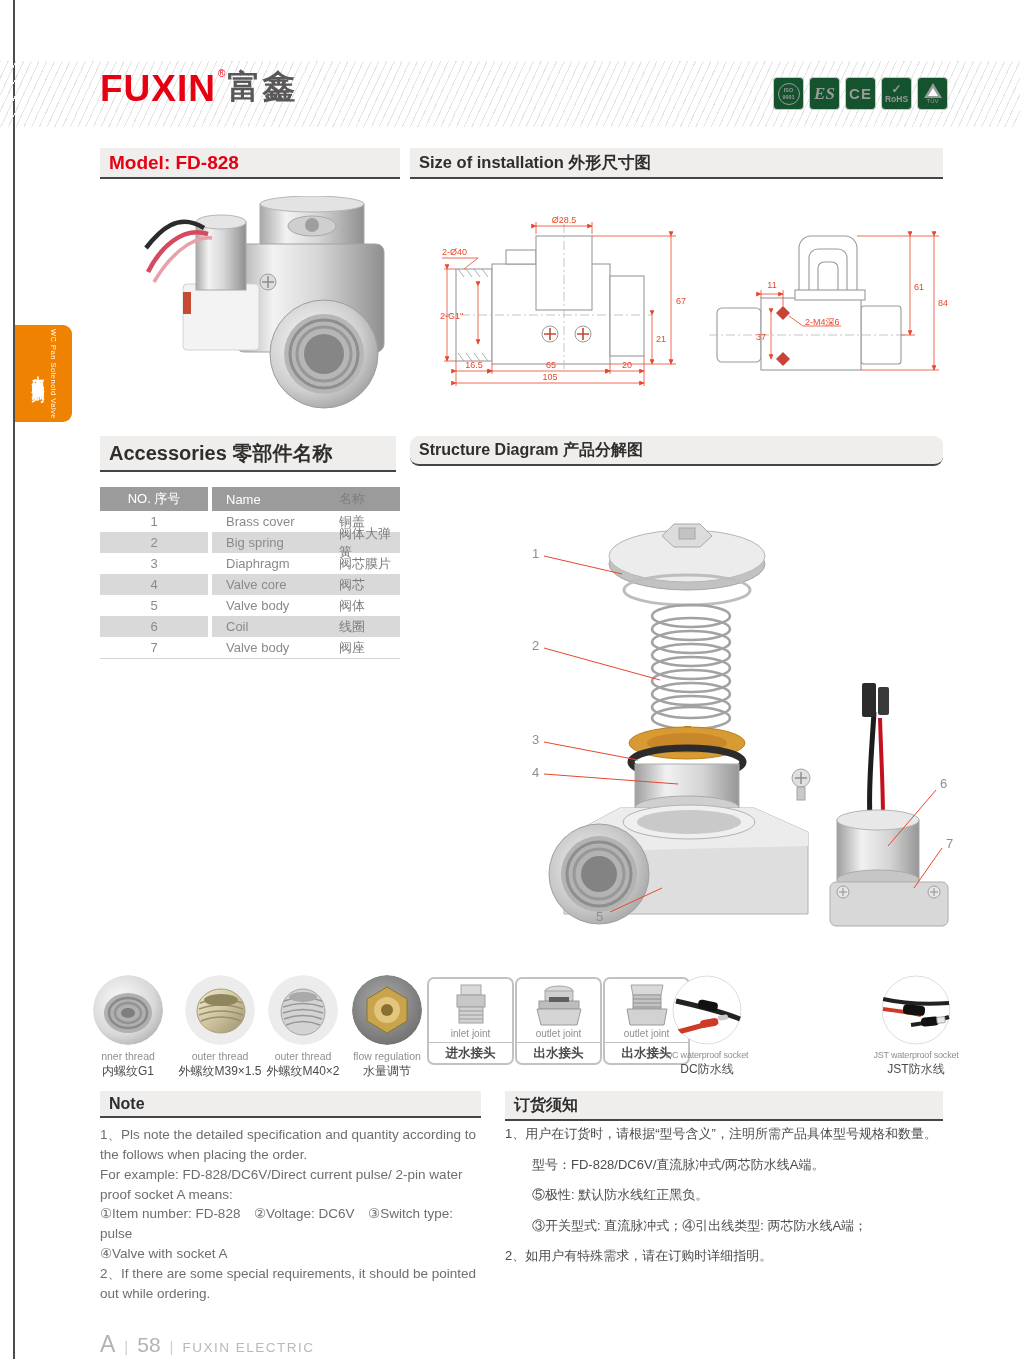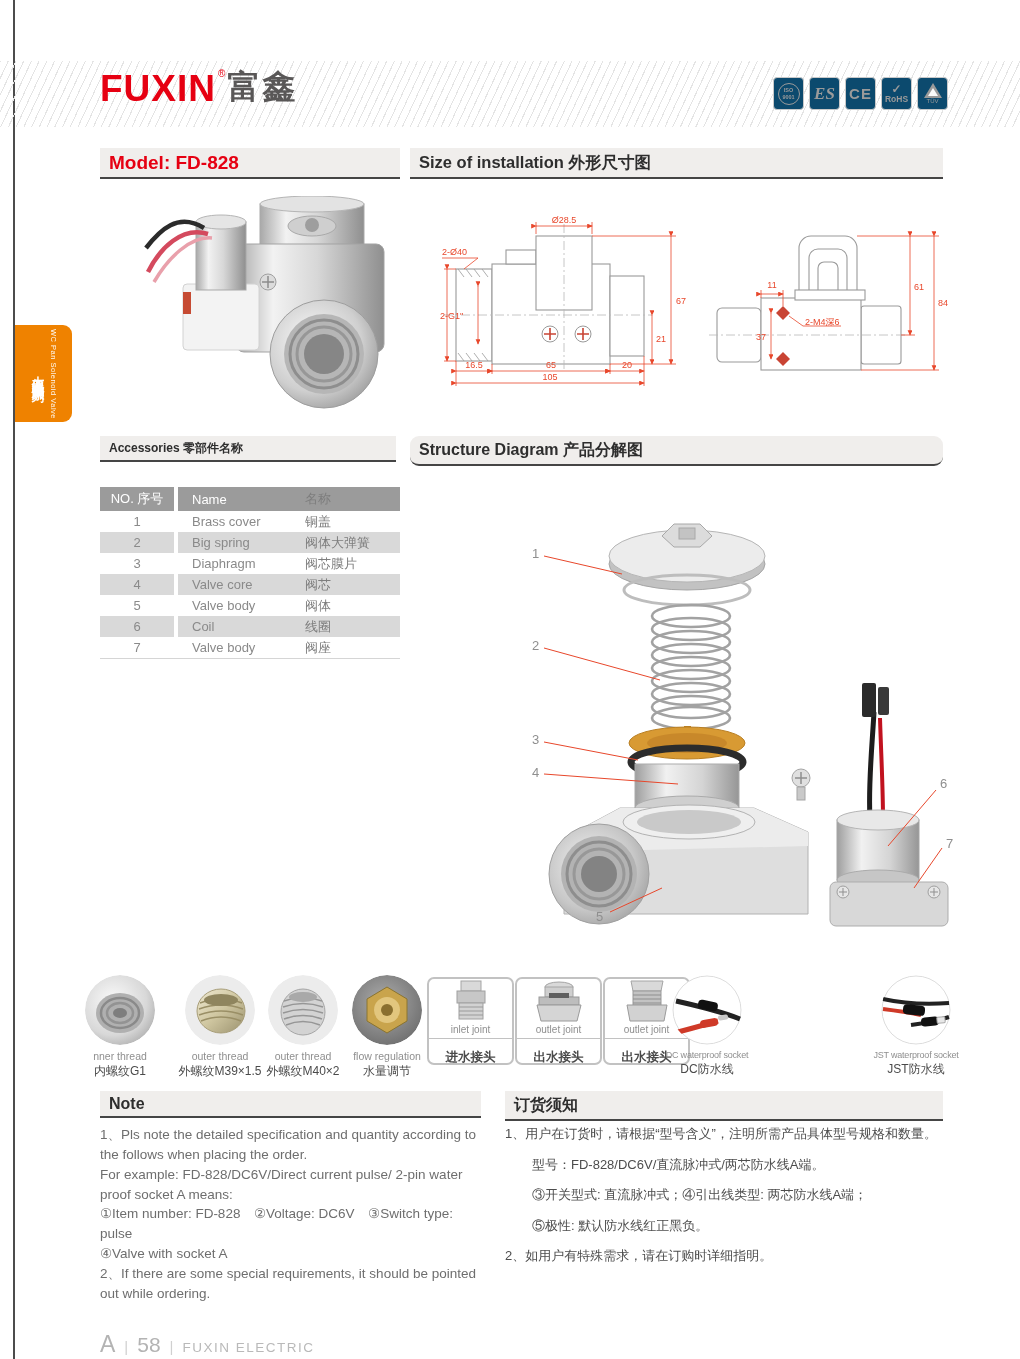--- a/index.html
+++ b/index.html
@@ -9,75 +9,75 @@
   .left-rule{position:absolute;left:13px;top:0;width:2px;height:1359px;background:#4c4c4c;}
   .hatch{position:absolute;left:0;top:61px;width:1020px;height:66px;
          background:repeating-linear-gradient(115deg,#e4e4e4 0 1px,transparent 1px 7px);}
   
   .logo{position:absolute;left:100px;top:70px;display:flex;align-items:flex-start;}
   .logo .en{color:#e60012;font-weight:bold;font-size:37px;letter-spacing:1px;line-height:1;}
   .logo .reg{color:#e60012;font-size:10px;margin:-2px 2px 0 2px;}
   .logo .cn{color:#595757;font-weight:bold;font-size:33px;line-height:1.05;letter-spacing:2px;}
   
   .certs{position:absolute;right:72px;top:77px;display:flex;gap:5px;}
-  .cert{width:31px;height:33px;border:1px solid #c9c9c9;border-radius:4px;background:#0c4a6e;
+  .cert{width:31px;height:33px;border:1px solid #c9c9c9;border-radius:4px;background:#14532d;
         color:#9a9a9a;display:flex;flex-direction:column;align-items:center;justify-content:center;
         font-weight:bold;overflow:hidden;}
   .cert .big{font-size:13px;line-height:1;}
   .cert .tiny{font-size:6px;line-height:1;font-weight:normal;}
   .cert .seal{width:22px;height:22px;border:1px solid #9a9a9a;border-radius:50%;
         display:flex;flex-direction:column;align-items:center;justify-content:center;}
   .cert .seal span{font-size:5.5px;line-height:1.1;font-weight:bold;}
   .cert .tri{width:0;height:0;border-left:9px solid transparent;border-right:9px solid transparent;
         border-bottom:15px solid #9a9a9a;position:relative;}
   .cert .tri:after{content:"";position:absolute;left:-5px;top:5px;width:0;height:0;
         border-left:5px solid transparent;border-right:5px solid transparent;border-bottom:8px solid #fafafa;}
   
   .bar{position:absolute;background:#f0eeec;border-bottom:2px solid #454545;
        font-weight:bold;color:#2e2e2e;padding:4px 9px 3px 9px;white-space:nowrap;}
   .bar.model{left:100px;top:148px;width:300px;color:#e60012;font-size:19px;}
   .bar.size{left:410px;top:148px;width:533px;font-size:16.5px;}
-  .bar.acc{left:100px;top:436px;width:296px;font-size:12px;}
+  .bar.acc{left:100px;top:436px;width:296px;font-size:20px;}
   .bar.struct{left:410px;top:436px;width:533px;font-size:16px;border-radius:9px;}
   .bar.note{left:100px;top:1091px;width:381px;font-size:16px;}
   .bar.order{left:505px;top:1091px;width:438px;font-size:16px;}
   
   .side-tab{position:absolute;left:15px;top:325px;width:57px;height:97px;background:#ef8200;
         border-radius:0 9px 9px 0;display:flex;align-items:center;justify-content:center;gap:3px;
         color:#fff;}
   .side-tab .cn{writing-mode:vertical-rl;font-size:12.5px;font-weight:bold;letter-spacing:2px;}
   .side-tab .en{writing-mode:vertical-rl;font-size:7.5px;letter-spacing:.5px;opacity:.95;}
   
   .photo{position:absolute;left:138px;top:196px;}
   .draw-left{position:absolute;left:438px;top:214px;}
   .draw-right{position:absolute;left:703px;top:214px;}
   .structure{position:absolute;left:502px;top:490px;}
   
   .acc-table{position:absolute;left:100px;top:487px;width:300px;font-size:13px;
              border-bottom:1px solid #d5d5d5;}
   .tr{display:flex;height:21px;align-items:center;color:#8a8a8a;}
   .tr.head{height:24px;color:#fff;}
-  .c-no{width:74px;text-align:left;height:100%;display:flex;align-items:center;justify-content:center;}
+  .c-no{width:108px;text-align:left;height:100%;display:flex;align-items:center;justify-content:center;}
   .c-gap{width:4px;height:100%;}
   .c-main{flex:1;height:100%;display:flex;align-items:center;gap:11px;}
   .c-name{width:116px;padding-left:14px;}
   .c-cn{flex:1;color:#7d7d7d;}
   .tr.head .c-no,.tr.head .c-main{background:#9b9b9b;}
   .tr.alt .c-no,.tr.alt .c-main{background:#d9d9d9;}
   
   .strip-item{position:absolute;top:975px;width:84px;display:flex;flex-direction:column;align-items:center;}
   .strip-item .img{width:70px;height:70px;border-radius:50%;overflow:hidden;}
   .strip-item .en{margin-top:5px;font-size:10.5px;color:#8f8f8f;white-space:nowrap;}
   .strip-item .cn{margin-top:1px;font-size:12px;color:#4a4a4a;white-space:nowrap;}
   .joint-box{position:absolute;top:977px;width:87px;height:88px;border:2px solid #c2c2c2;
         border-radius:7px;background:#fff;display:flex;flex-direction:column;align-items:center;}
   .joint-box .img{height:48px;display:flex;align-items:flex-end;}
   .joint-box .en{font-size:10px;color:#8f8f8f;white-space:nowrap;line-height:1.3;}
   .joint-box .cn{width:100%;text-align:center;border-top:1px solid #c2c2c2;font-size:12.5px;
-        color:#4a4a4a;font-weight:bold;padding-top:10px;margin-top:2px;}
+        color:#4a4a4a;font-weight:bold;padding-top:2px;margin-top:2px;}
   .cable-item .en{font-size:9px;letter-spacing:-.2px;}
   
   .note-en{position:absolute;left:100px;top:1125px;width:384px;font-size:13.5px;color:#6e6e6e;
         line-height:1.47;}
   .note-cn{position:absolute;left:505px;top:1119px;width:450px;font-size:13px;color:#4d4d4d;
         line-height:2.35;}
   .note-cn .ind{padding-left:27px;}
   
   .footer{position:absolute;left:100px;top:1292px;display:flex;align-items:baseline;color:#b3b3b3;}
   .footer .lt{font-size:23px;}
@@ -417,21 +417,21 @@
     </g>
     <text class="callout" x="30" y="68">1</text>
     <text class="callout" x="30" y="160">2</text>
     <text class="callout" x="30" y="254">3</text>
     <text class="callout" x="30" y="287">4</text>
     <text class="callout" x="94" y="431">5</text>
     <text class="callout" x="438" y="298">6</text>
     <text class="callout" x="444" y="358">7</text>
   </svg>
 
-  <div class="strip-item" style="left:78px;">
+  <div class="strip-item" style="left:86px;">
     <div class="img">
       <svg width="70" height="70">
           <defs>
         <radialGradient id="p1" cx=".4" cy=".38" r=".8">
           <stop offset="0" stop-color="#fbfbfb"></stop>
               <stop offset=".6" stop-color="#d8d8d8"></stop>
               <stop offset="1" stop-color="#9c9c9c"></stop>
         </radialGradient>
           </defs>
         <circle cx="35" cy="35" r="35" fill="url(#p1)"></circle>
@@ -585,22 +585,22 @@
     <div>1、Pls note the detailed specification and quantity according to the follows when placing the order.</div>
     <div>For example: FD-828/DC6V/Direct current pulse/ 2-pin water proof socket A means:</div>
     <div>①Item number: FD-828　②Voltage: DC6V　③Switch type: pulse</div>
     <div>④Valve with socket A</div>
     <div>2、If there are some special requirements, it should be pointed out while ordering.</div>
   </div>
 
   <div class="note-cn">
     <div>1、用户在订货时，请根据“型号含义”，注明所需产品具体型号规格和数量。</div>
     <div class="ind">型号：FD-828/DC6V/直流脉冲式/两芯防水线A端。</div>
+    <div class="ind">⑤极性: 默认防水线红正黑负。</div>
     <div class="ind">③开关型式: 直流脉冲式；④引出线类型: 两芯防水线A端；</div>
-    <div class="ind">⑤极性: 默认防水线红正黑负。</div>
     <div>2、如用户有特殊需求，请在订购时详细指明。</div>
   </div>
 
   <div class="footer">
     <span class="lt">A</span>
     <span class="sep">|</span>
     <span class="pg">58</span>
     <span class="sep">|</span>
     <span class="co">FUXIN ELECTRIC</span>
   </div>

